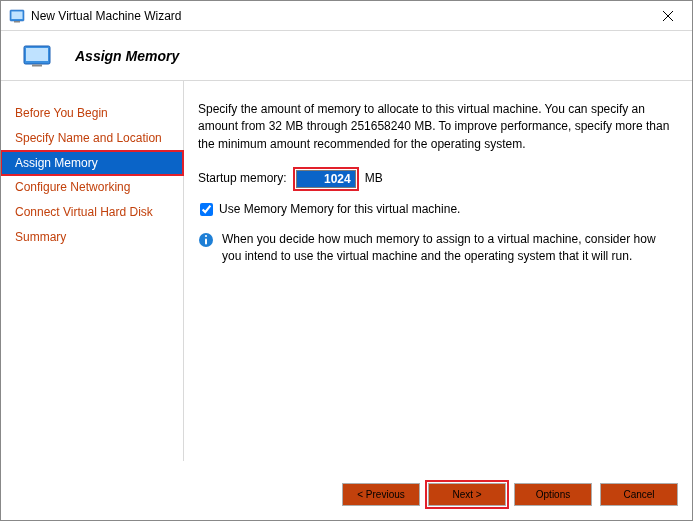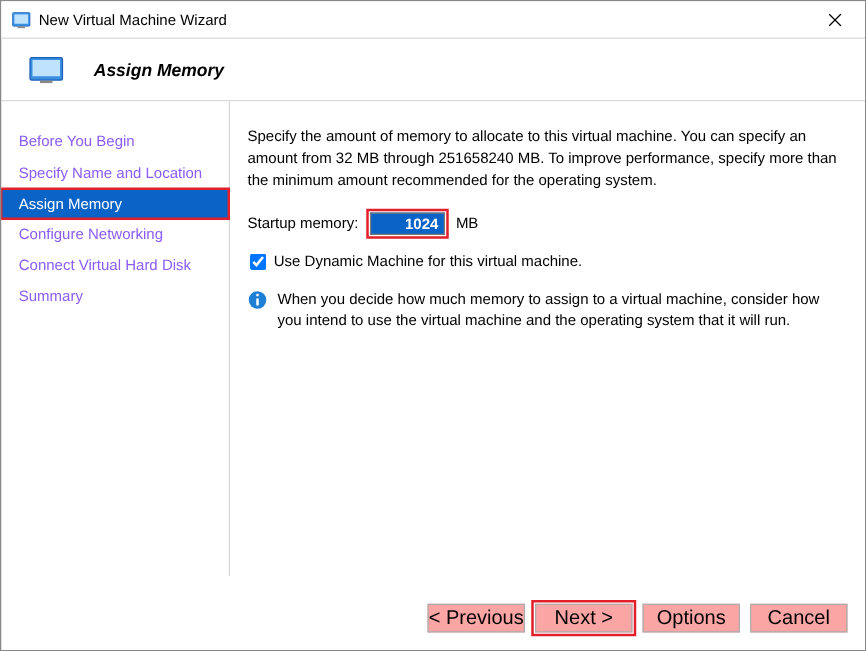--- a/index.html
+++ b/index.html
@@ -57,21 +57,21 @@
     height: 380px;
   }
   .sidebar {
     width: 183px;
     border-right: 1px solid #d9d9d9;
     padding-top: 20px;
   }
   .sidebar-item {
     padding: 4px 10px 4px 14px;
     font-size: 12px;
-    color: #8b5cf6;
+    color: #c2410c;
     cursor: default;
     line-height: 1.4;
   }
   .sidebar-item.active {
     background: #0a64c8;
     color: #fff;
   }
   .sidebar-item.indent { padding-left: 30px; }
   .sidebar-highlight {
     outline: 2px solid #e2202a;
@@ -128,23 +128,23 @@
   .buttons {
     position: absolute;
     bottom: 14px;
     right: 14px;
     display: flex;
     gap: 8px;
   }
   .btn {
     min-width: 78px;
     height: 23px;
-    font-size: 16px;
+    font-size: 10px;
     font-family: inherit;
-    background: #fca5a5;
+    background: #c2410c;
     border: 1px solid #adadad;
     cursor: default;
     padding: 0 0;
   }
   .btn-highlight {
     outline: 2px solid #e2202a;
     outline-offset: 1px;
   }
 </style>
 </head>
@@ -194,21 +194,21 @@
     <div class="memrow">
       <label>Startup memory:</label>
       <span class="input-wrap">
         <input type="text" value="1024" style="">
       </span>
       <span>MB</span>
     </div>
 
     <div class="chkrow">
       <input type="checkbox" checked="" style="">
-      <label>Use Dynamic Machine for this virtual machine.</label>
+      <label>Use Memory Memory for this virtual machine.</label>
     </div>
 
     <div class="inforow">
       <span class="info-icon">
         <svg viewBox="0 0 16 16">
           <circle cx="8" cy="8" r="7" fill="#1e7fd6"></circle>
           <rect x="7" y="6.5" width="2" height="6" rx="1" fill="#fff"></rect>
           <circle cx="8" cy="4" r="1.1" fill="#fff"></circle>
         </svg>
       </span>

